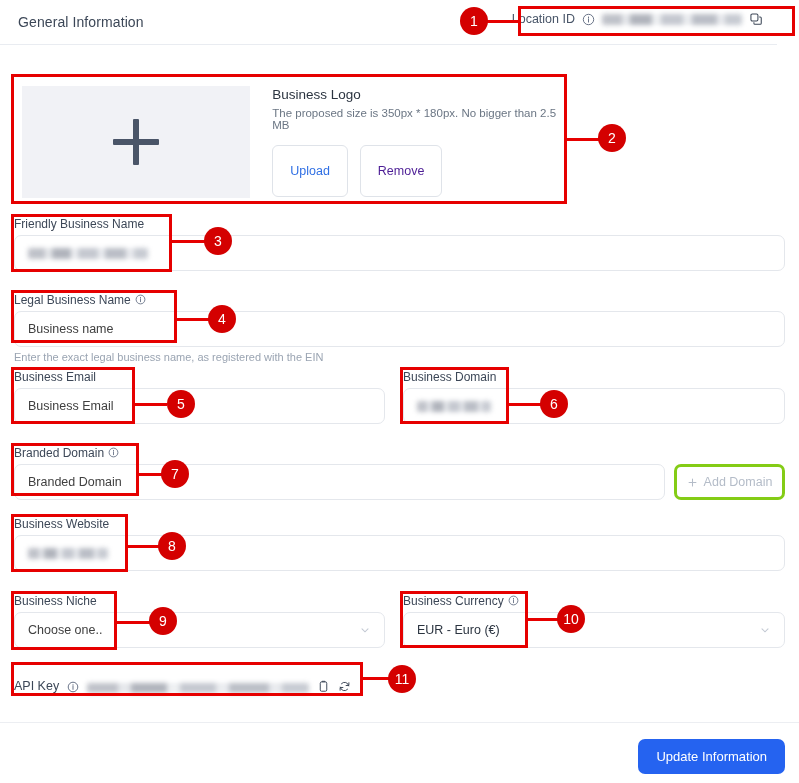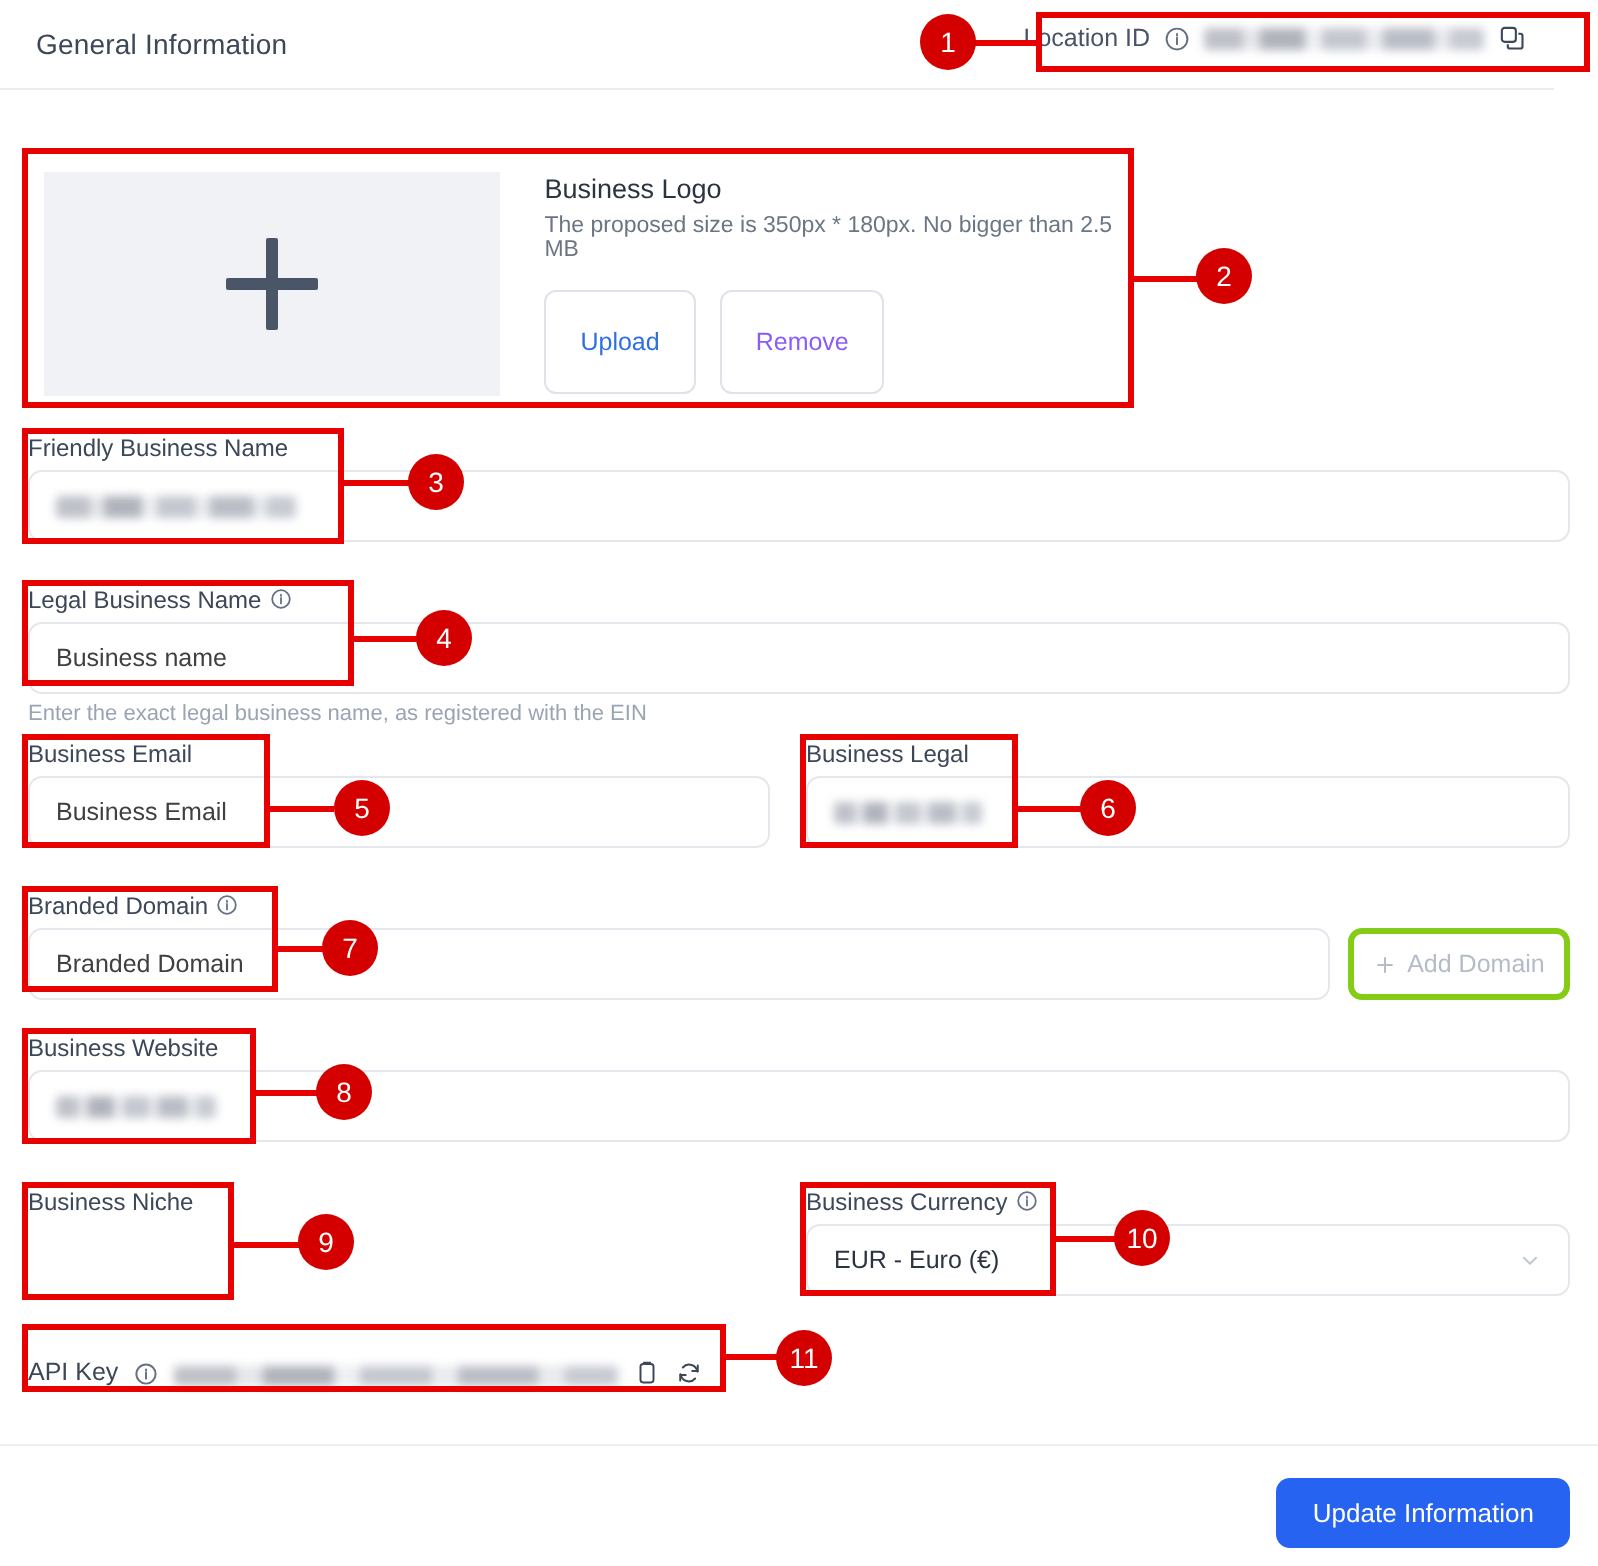--- a/index.html
+++ b/index.html
@@ -74,21 +74,21 @@
   .btn-outline {
     font-family: "Liberation Sans", sans-serif;
     font-size: 12.5px;
     padding: 18px 17px;
     background: #fff;
     border: 1px solid #dfe3e9;
     border-radius: 6px;
     cursor: pointer;
   }
   .btn-outline.primary-text { color: #2f6fe4; }
-  .btn-outline.dark-text { color: #8b5cf6; }
+  .btn-outline.dark-text { color: #4c1d95; }
 
   
   .field { position: absolute; }
   .f-label {
     font-size: 12px; color: #3c4757;
     display: flex; align-items: center; gap: 4px;
     margin-bottom: 4px; height: 15px;
   }
   .f-input {
     height: 36px;
@@ -224,21 +224,21 @@
 </div>
 
 <div class="field" style="left:14px; top:369px; width:371px;">
   <div class="f-label">Business Email</div>
   <div class="f-input">
     <span class="ph">Business Email</span>
   </div>
 </div>
 
 <div class="field" style="left:403px; top:369px; width:382px;">
-  <div class="f-label">Business Legal</div>
+  <div class="f-label">Business Domain</div>
   <div class="f-input">
     <span class="blur phone"></span>
   </div>
 </div>
 
 <div class="field" style="left:14px; top:445px; width:651px;">
   <div class="f-label">
     <span>Branded Domain</span>
     <span class="icon">
       <svg width="11" height="11" viewBox="0 0 16 16" fill="none" stroke="#667085" stroke-width="1.3">
@@ -262,20 +262,28 @@
 
 <div class="field" style="left:14px; top:516px; width:771px;">
   <div class="f-label">Business Website</div>
   <div class="f-input">
     <span class="blur website"></span>
   </div>
 </div>
 
 <div class="field" style="left:14px; top:593px; width:371px;">
   <div class="f-label">Business Niche</div>
+  <div class="f-input">
+    <span class="ph">Choose one..</span>
+    <span class="icon select-chevron">
+      <svg width="12" height="12" viewBox="0 0 16 16" fill="none" stroke="#c3c9d3" stroke-width="1.4" stroke-linecap="round">
+        <path d="M4 6.5 8 10.5 12 6.5"></path>
+      </svg>
+    </span>
+  </div>
 </div>
 
 <div class="field" style="left:403px; top:593px; width:382px;">
   <div class="f-label">
     <span>Business Currency</span>
     <span class="icon">
       <svg width="11" height="11" viewBox="0 0 16 16" fill="none" stroke="#667085" stroke-width="1.3">
         <circle cx="8" cy="8" r="6.4"></circle>
           <path d="M8 7.2v4M8 4.9v.9" stroke-linecap="round"></path>
       </svg>

